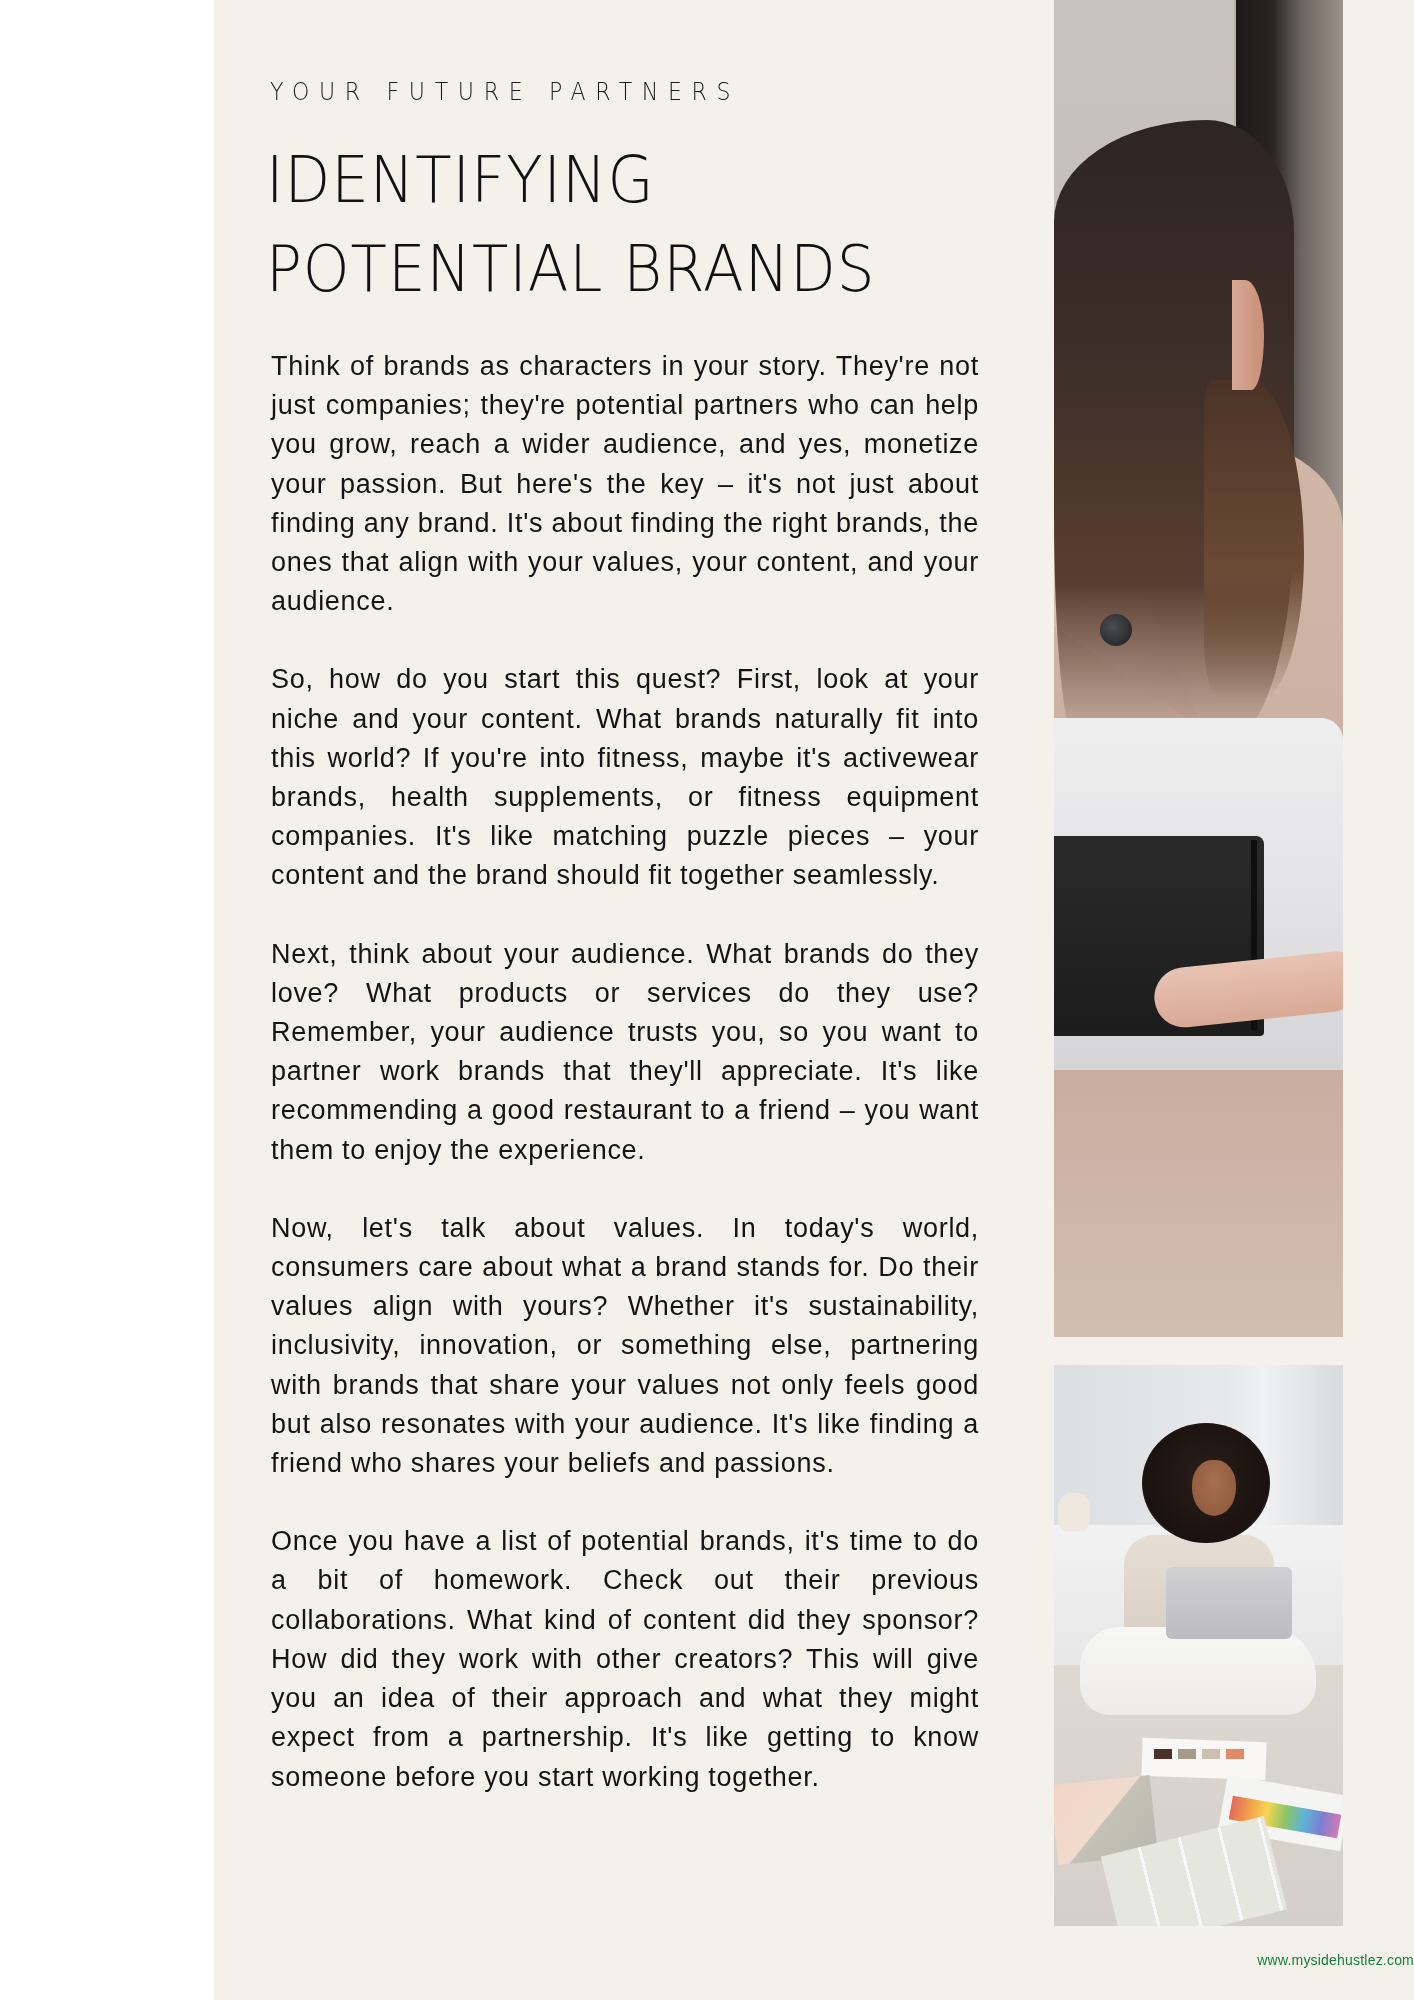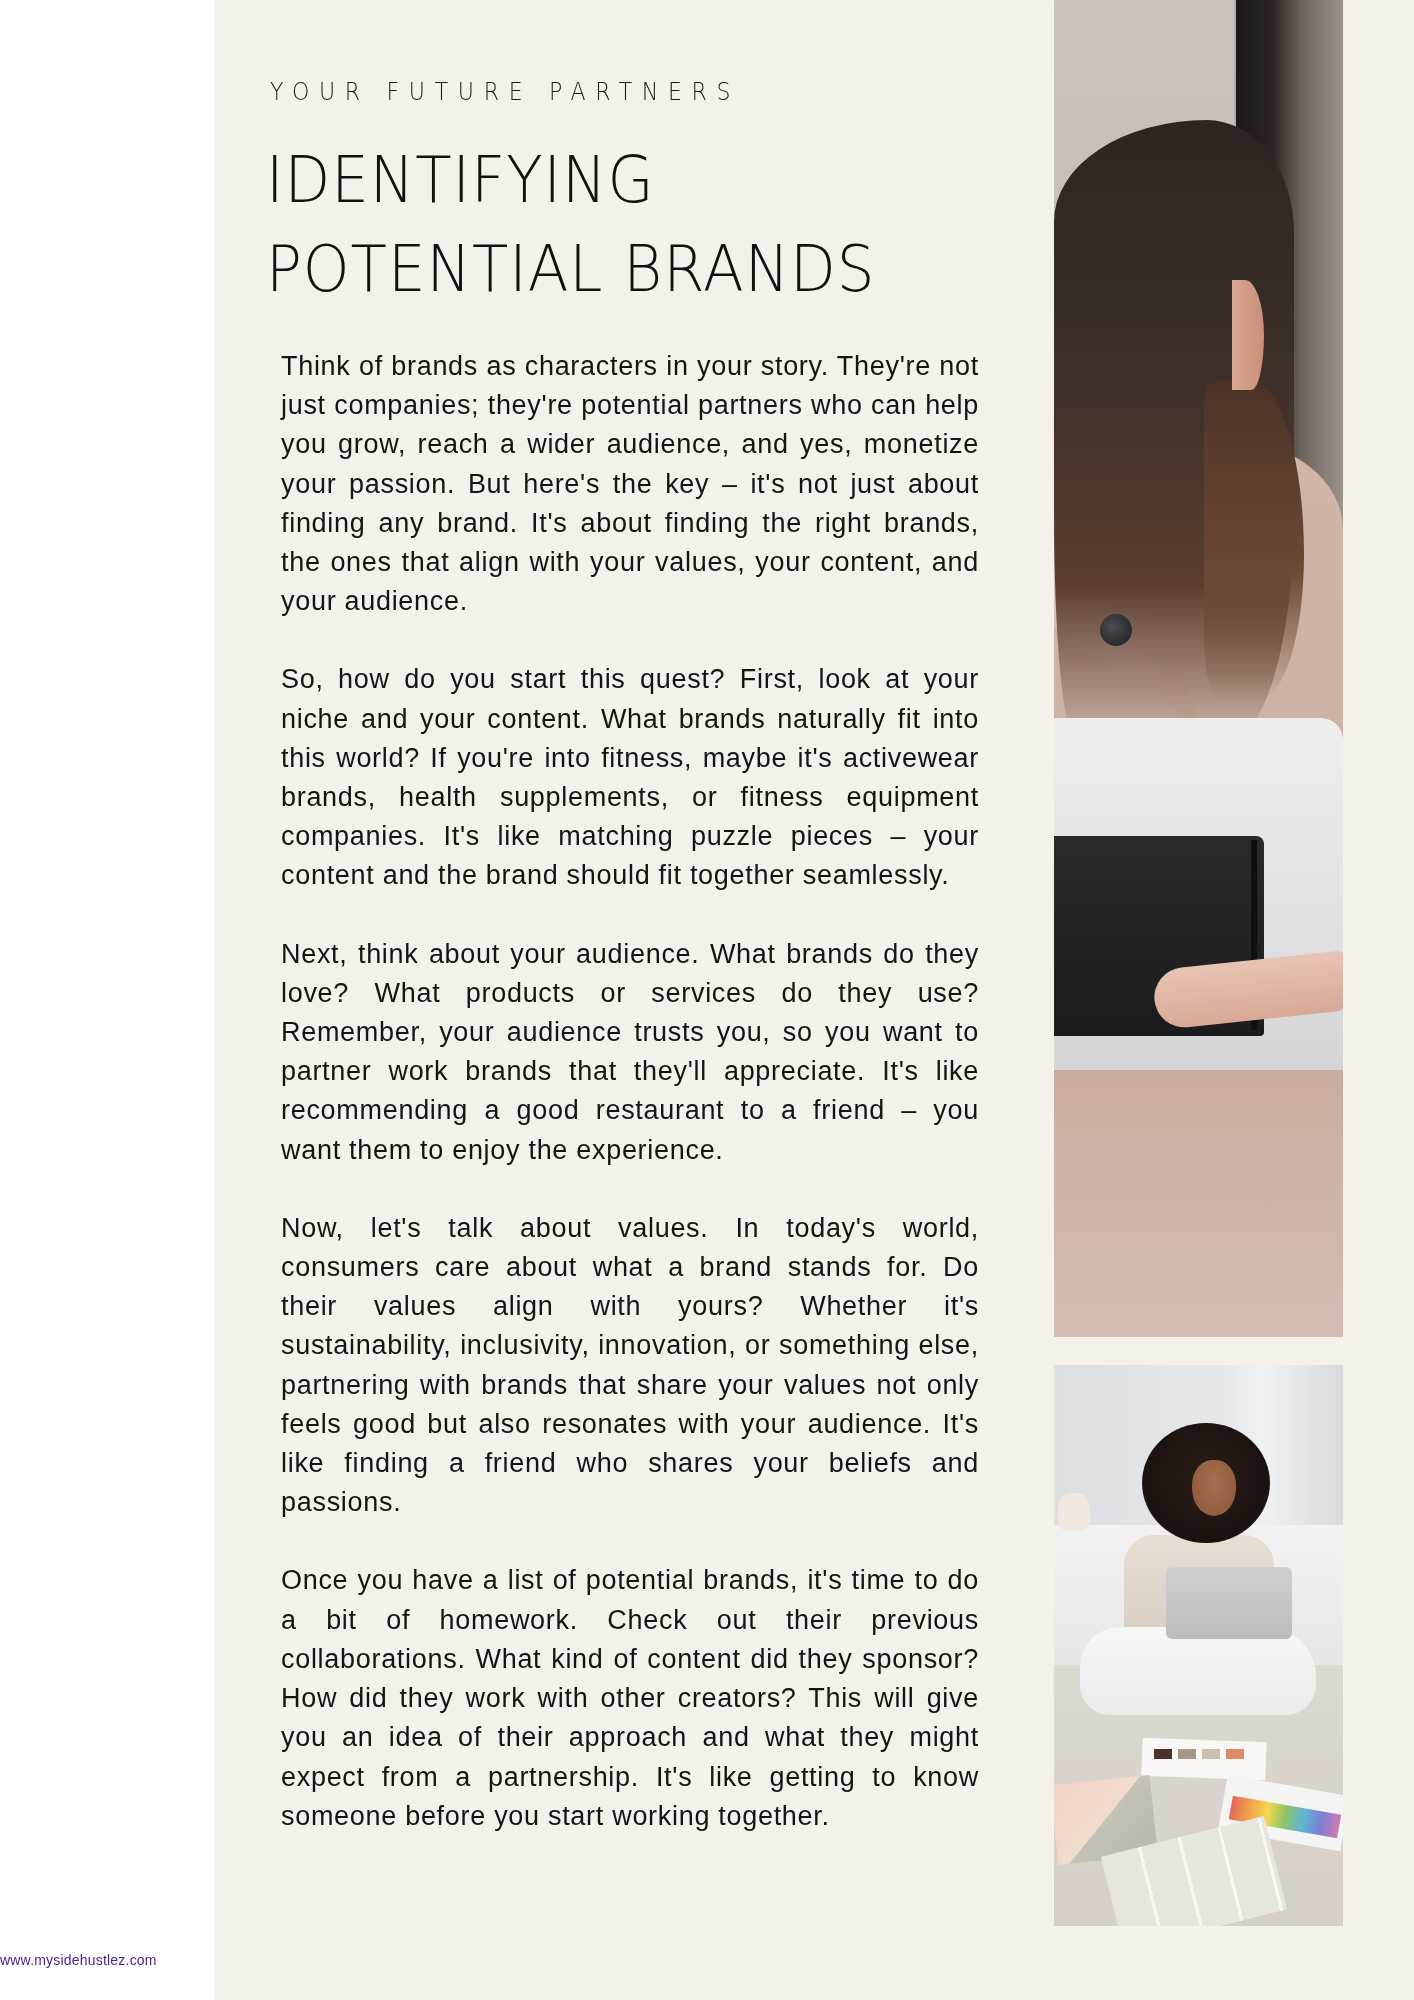--- a/index.html
+++ b/index.html
@@ -52,21 +52,21 @@
       transform-origin: left top;
     }
     .title span { display: block; }
     .body-text {
       position: absolute;
       left: 265px;
       top: 347px;
       width: 714px;
     }
     .para {
-      margin: 0 0 39px 16px;
+      margin: 0 0 39px 6px;
       font-family: "Liberation Sans", sans-serif;
       font-size: 27px;
       line-height: 39.2px;
       letter-spacing: 0.7px;
       color: #141414;
       text-align: justify;
       text-align-last: left;
       hyphens: none;
     }
     .photo {
@@ -150,25 +150,25 @@
     .p2-paper3 { position:absolute; left:0; top:415px; width:100px; height:80px;
       background: linear-gradient(135deg,#f2d4c5 0%,#f0dbcd 50%,#c4c1b7 51%,#b9b7ad 100%); transform: rotate(-6deg); }
     .p2-paper4 { position:absolute; left:56px; top:470px; width:168px; height:96px;
       background: repeating-linear-gradient(90deg,#e5e6de 0 38px,#f7f7f5 38px 41px);
       transform: rotate(-14deg); }
     .footer-url {
       position: absolute;
       left: 0;
       width: 1414px;
       top: 1952px;
-      text-align: left;
+      text-align: right;
       font-family: "Liberation Sans", sans-serif;
       font-size: 14px;
       letter-spacing: 0.2px;
-      color: #4c1d95;
+      color: #15803d;
     }
   </style>
 </head>
 <body>
 
 <div class="page-panel"></div>
 
 <div class="eyebrow">YOUR FUTURE PARTNERS</div>
 
 <h1 class="title">

